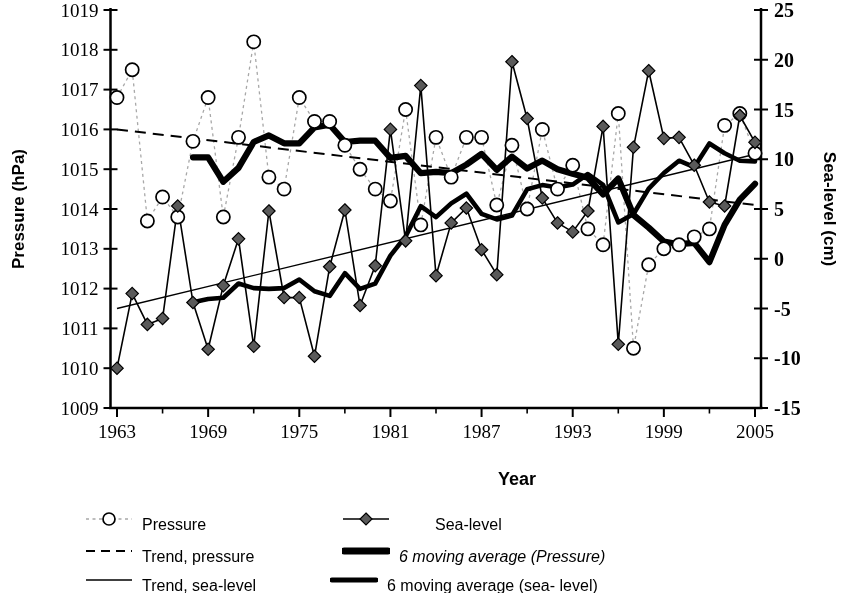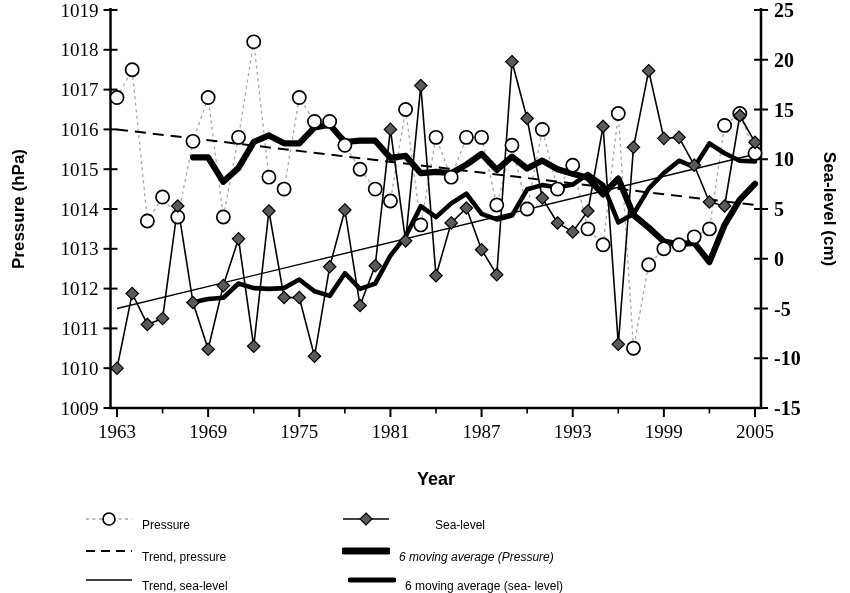--- a/index.html
+++ b/index.html
@@ -3,25 +3,25 @@
 <meta charset="utf-8">
 <style>
   html,body{margin:0;padding:0;background:#ffffff;}
   #stage{position:relative;width:850px;height:593px;background:#fff;overflow:hidden;
          font-family:"Liberation Sans",sans-serif;}
   #plot-svg{position:absolute;left:0;top:0;}
   .vtitle{position:absolute;width:200px;text-align:center;font-weight:bold;
           font-size:17px;color:#000;}
   #left-axis-title{left:-81px;top:199px;transform:rotate(-90deg);}
   #right-axis-title{left:729px;top:199px;transform:rotate(90deg);}
-  #x-axis-title{position:absolute;left:336px;top:469px;width:200px;text-align:center;
+  #x-axis-title{position:absolute;left:336px;top:469px;width:200px;text-align:right;
                 font-weight:bold;font-size:18px;color:#000;}
   .legend-item{position:absolute;display:flex;align-items:center;height:24px;}
   .legend-item .swatch{width:48px;height:20px;flex:0 0 48px;}
-  .legend-item .lab{margin-left:9px;font-size:12px;color:#000;white-space:nowrap;margin-top:12px;}
+  .legend-item .lab{margin-left:9px;font-size:16px;color:#000;white-space:nowrap;margin-top:12px;}
 </style>
 </head>
 <body>
 
 <div id="stage">
 
   <svg id="plot-svg" width="850" height="500">
       <polyline stroke="#a8a8a8" stroke-width="1.3" stroke-dasharray="3 3.5" points="117.0,97.6 132.2,69.7 147.4,220.9 162.6,197.1 177.8,217.0 193.0,141.3 208.1,97.6 223.3,217.0 238.5,137.4 253.7,41.8 268.9,177.2 284.1,189.1 299.3,97.6 314.5,121.4 329.7,121.4 344.9,145.3 360.0,169.2 375.2,189.1 390.4,201.0 405.6,109.5 420.8,224.9 436.0,137.4 451.2,177.2 466.4,137.4 481.6,137.4 496.8,205.0 512.0,145.3 527.1,209.0 542.3,129.4 557.5,189.1 572.7,165.2 587.9,228.9 603.1,244.8 618.3,113.5 633.5,348.3 648.7,264.7 663.9,248.8 679.0,244.8 694.2,236.9 709.4,228.9 724.6,125.4 739.8,113.5 755.0,153.3" fill="none"></polyline>
       <line x1="117" y1="129.4" x2="755" y2="205.0199999999991" stroke="#000000" stroke-width="2" stroke-dasharray="11 7"></line>
       <line x1="117" y1="308.5" x2="755" y2="154.275" stroke="#000000" stroke-width="1.4"></line>
@@ -211,19 +211,19 @@
       <path d="M24 4 L30 10 L24 16 L18 10 Z" fill="#5a5a5a" stroke="#000" stroke-width="1.2"></path>
     </svg>
     <span class="lab">Sea-level</span>
   </div>
   <div class="legend-item" style="left:342px;top:539px;font-style:italic;">
     <svg class="swatch" viewBox="0 0 48 20">
       <line x1="2" y1="10" x2="46" y2="10" stroke="#000" stroke-width="7" stroke-linecap="round"></line>
     </svg>
     <span class="lab">6 moving average (Pressure)</span>
   </div>
-  <div class="legend-item" style="left:348px;top:568px;">
+  <div class="legend-item" style="left:330px;top:568px;">
     <svg class="swatch" viewBox="0 0 48 20">
       <line x1="2" y1="10" x2="46" y2="10" stroke="#000" stroke-width="5" stroke-linecap="round"></line>
     </svg>
     <span class="lab">6 moving average (sea- level)</span>
   </div>
 </div>
 
 </body></html>

